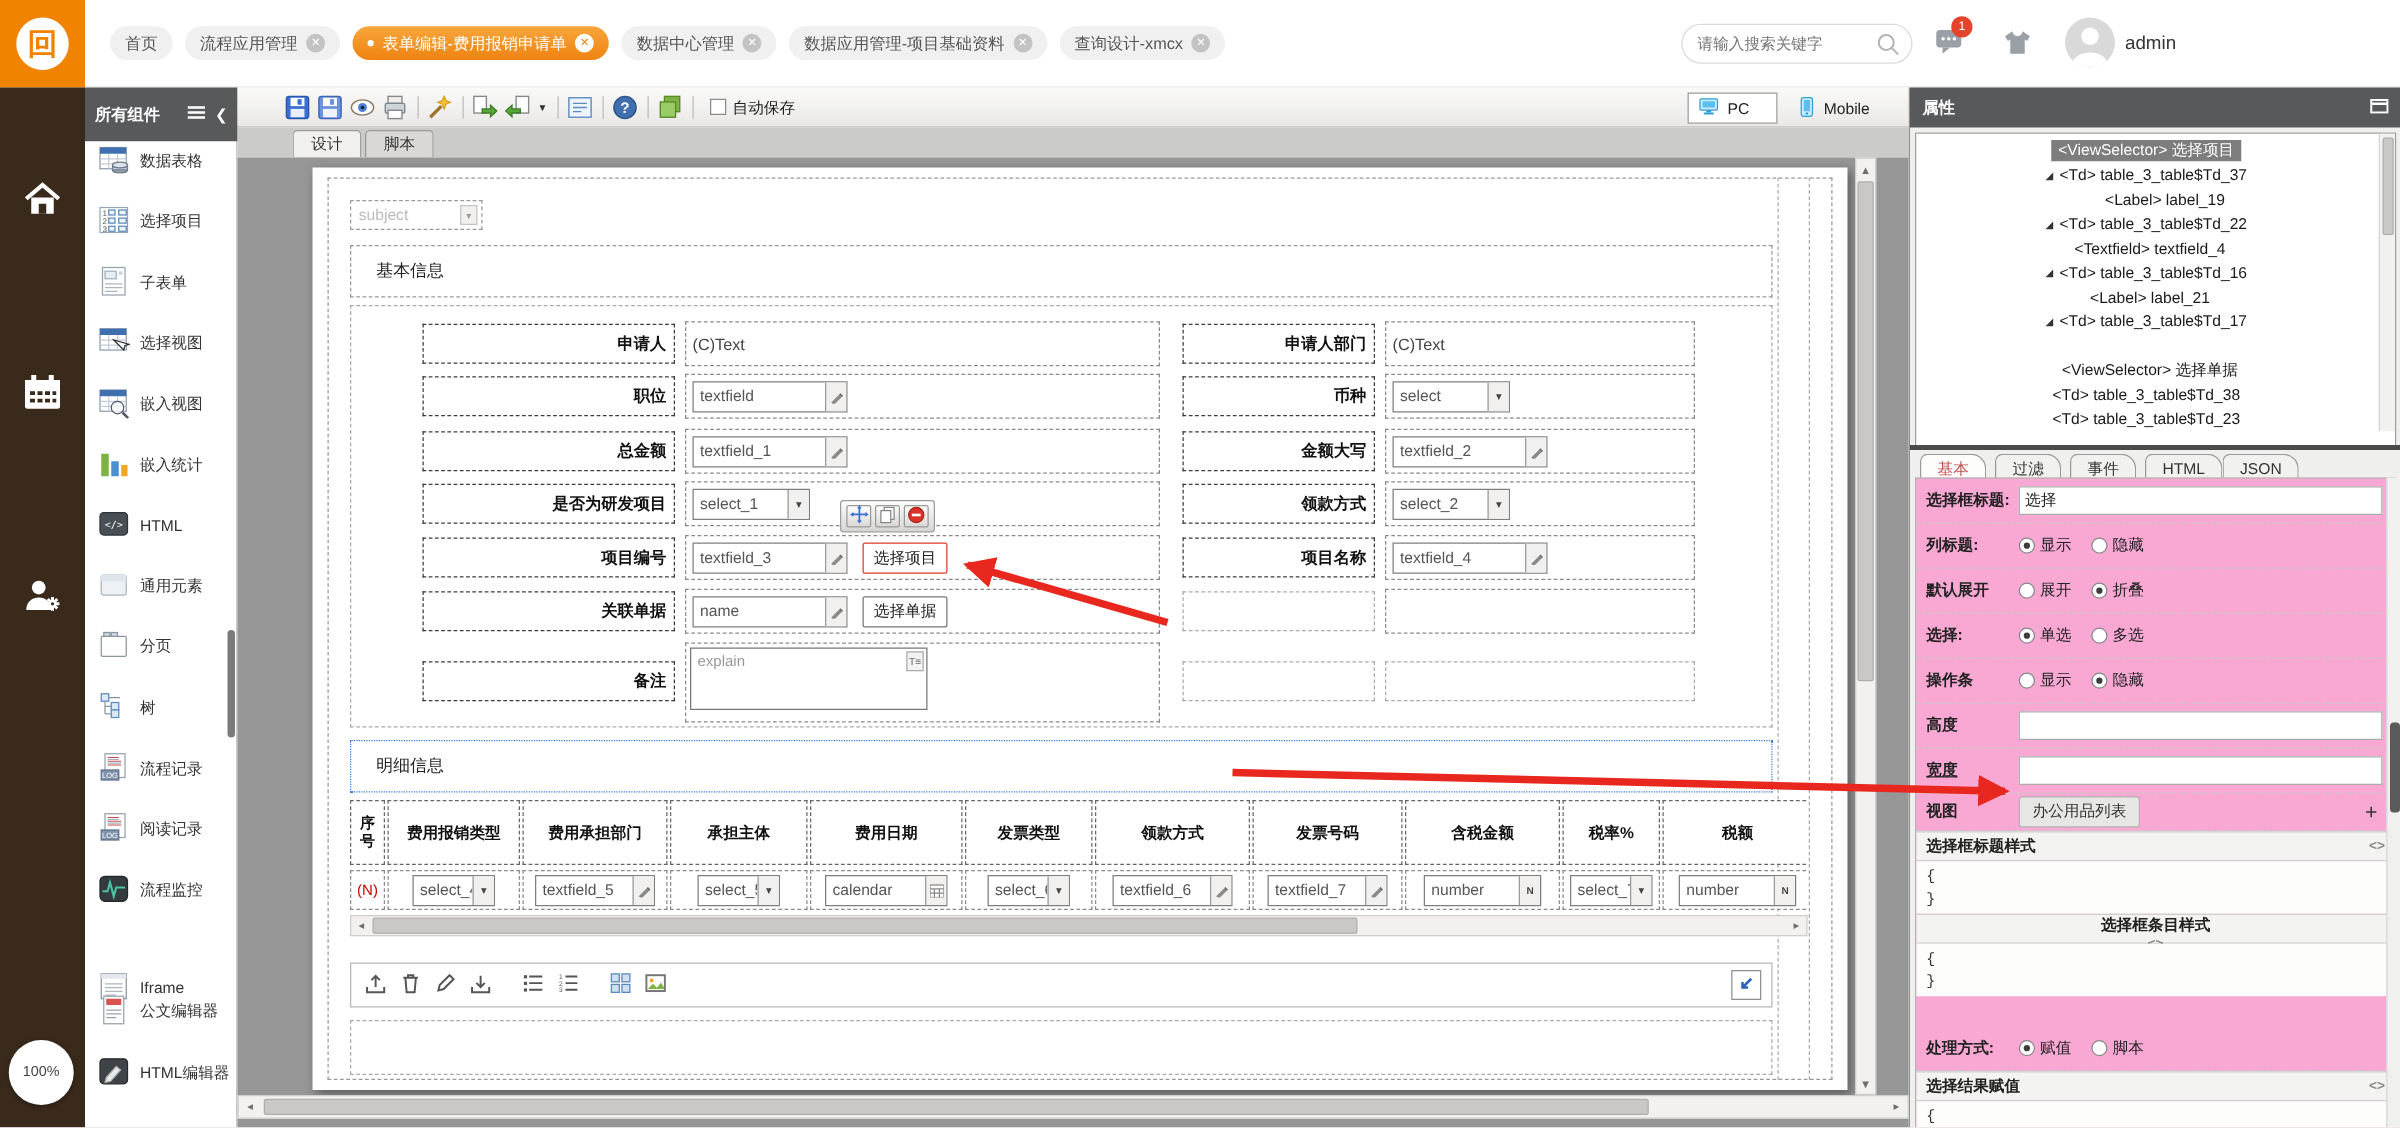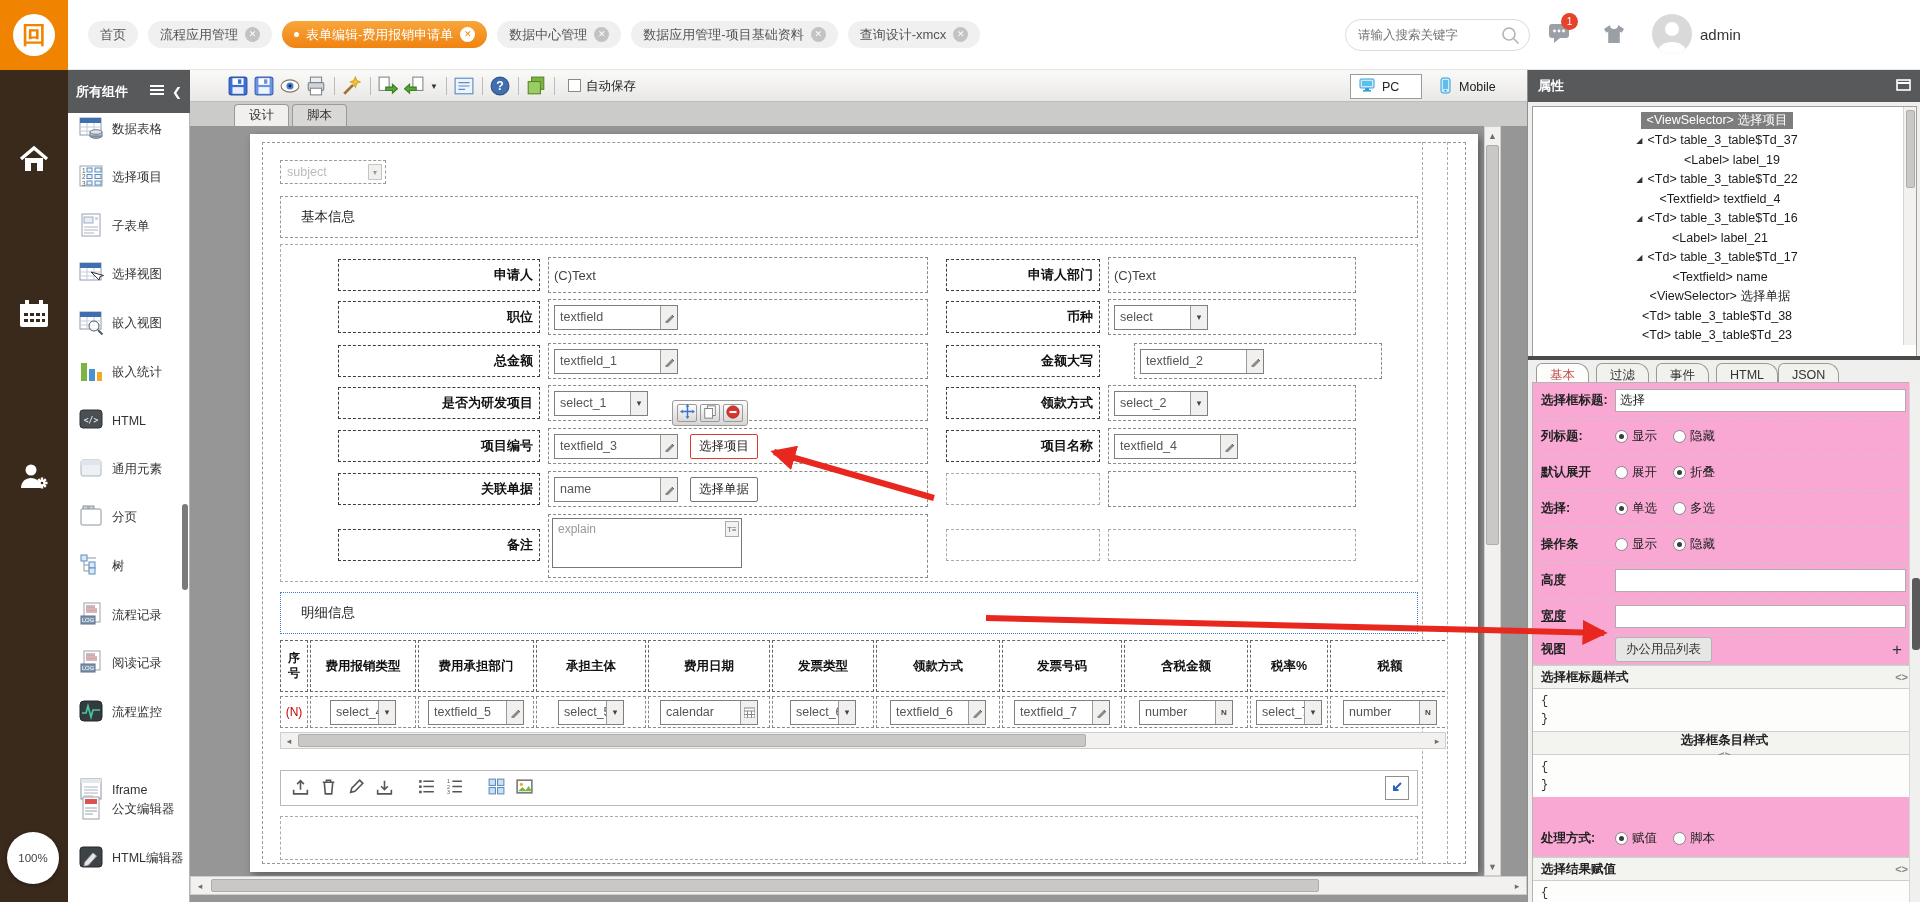--- a/index.html
+++ b/index.html
@@ -469,21 +469,21 @@
           <span class="txt">textfield_1</span>
           <span class="fic">
             <svg width="11" height="11">
               <path d="M1 10L8 3l2 2-7 7z" fill="#8a8a88"></path>
               <path d="M8 3l2 2" stroke="#666"></path>
             </svg>
           </span>
         </span>
       </div>
       <div style="position:absolute;left:946px;top:345px;width:154px;height:32px;" class="lblbox">金额大写</div>
-      <div style="position:absolute;left:1108px;top:343px;width:248px;height:36px;margin-left:26px;" class="fcell">
+      <div style="position:absolute;left:1108px;top:343px;width:248px;height:36px;" class="fcell">
         <span class="fbox" style="width:124px">
           <span class="txt">textfield_2</span>
           <span class="fic">
             <svg width="11" height="11">
               <path d="M1 10L8 3l2 2-7 7z" fill="#8a8a88"></path>
               <path d="M8 3l2 2" stroke="#666"></path>
             </svg>
           </span>
         </span>
       </div>
@@ -766,23 +766,20 @@
           <span class="tarrow">◢</span>
           <span>&lt;Td&gt; table_3_table$Td_16</span>
         </div>
         <div style="top:121px;" class="trow">
           <span style="padding-left: 6px;">&lt;Label&gt; label_21</span>
         </div>
         <div style="top:140.5px;" class="trow">
           <span class="tarrow">◢</span>
           <span>&lt;Td&gt; table_3_table$Td_17</span>
         </div>
-        <div style="top:160px;" class="trow">
-          <span style="padding-left: 6px;">&lt;Textfield&gt; name</span>
-        </div>
         <div style="top:179.5px;" class="trow">
           <span style="padding-left: 6px;">&lt;ViewSelector&gt; 选择单据</span>
         </div>
         <div style="top:199px;" class="trow">
           <span>&lt;Td&gt; table_3_table$Td_38</span>
         </div>
         <div style="top:218.5px;" class="trow">
           <span>&lt;Td&gt; table_3_table$Td_23</span>
         </div>
       </div>

